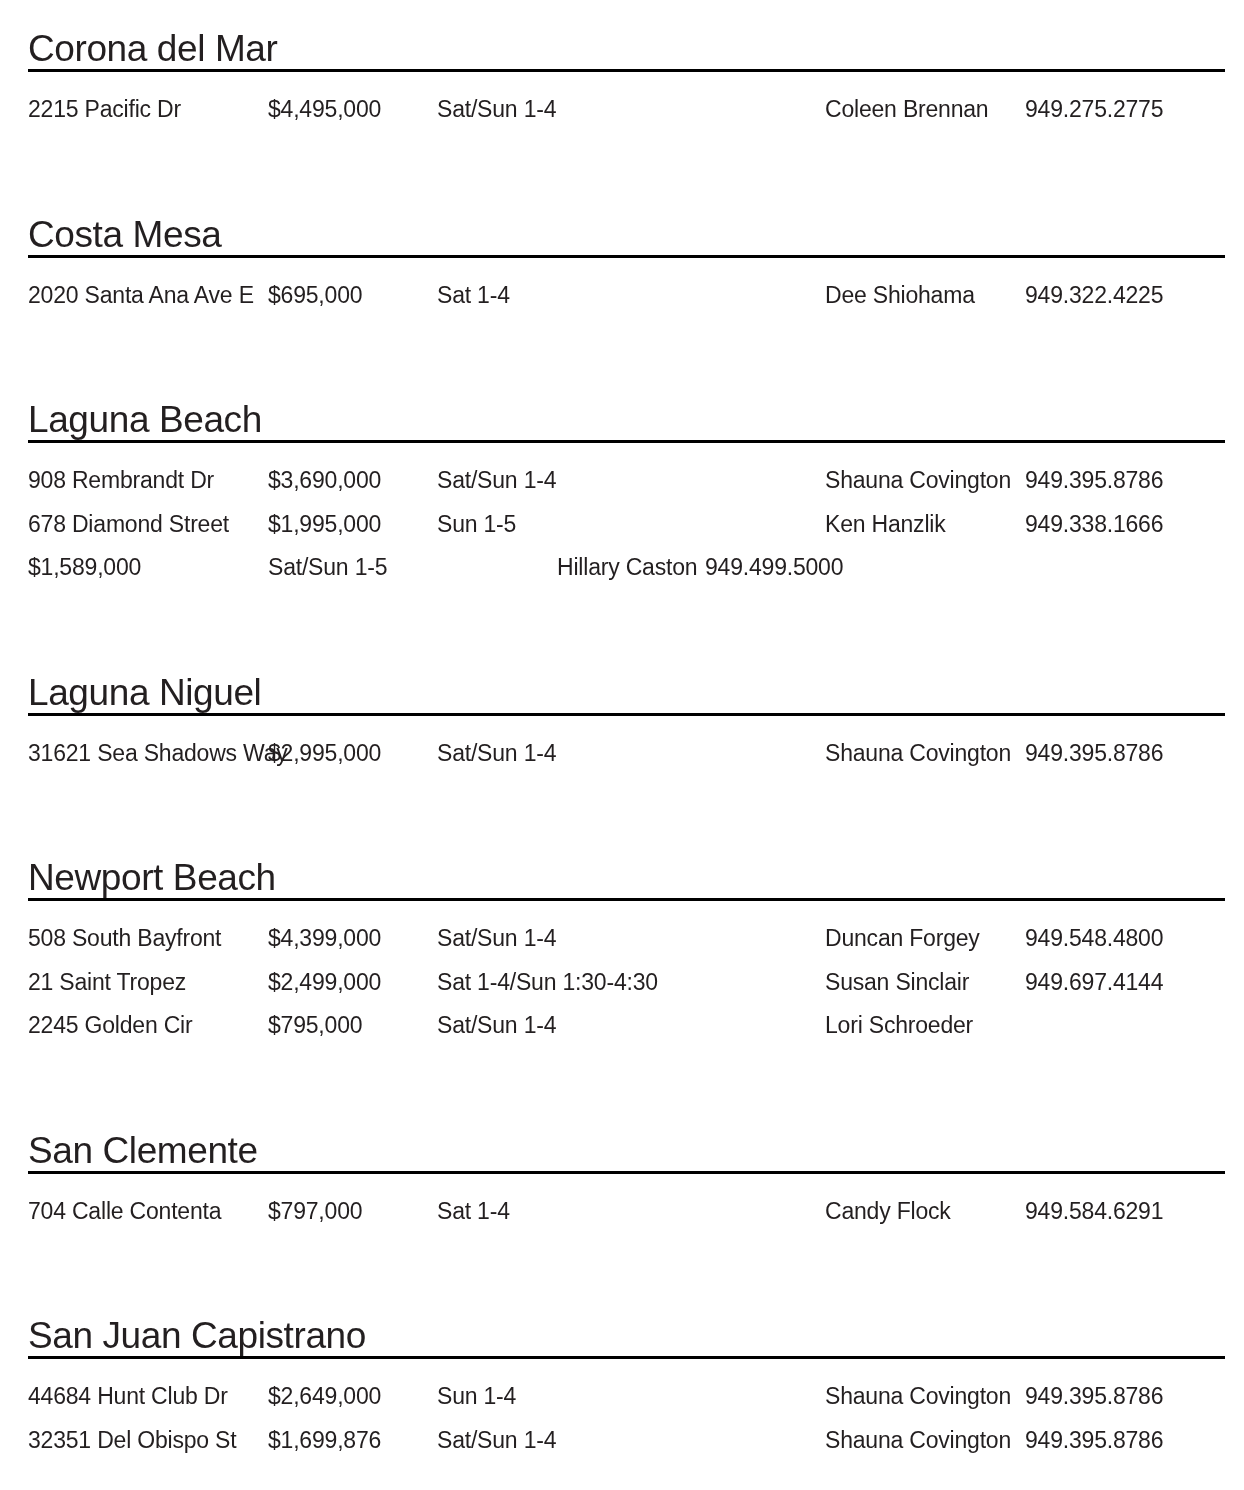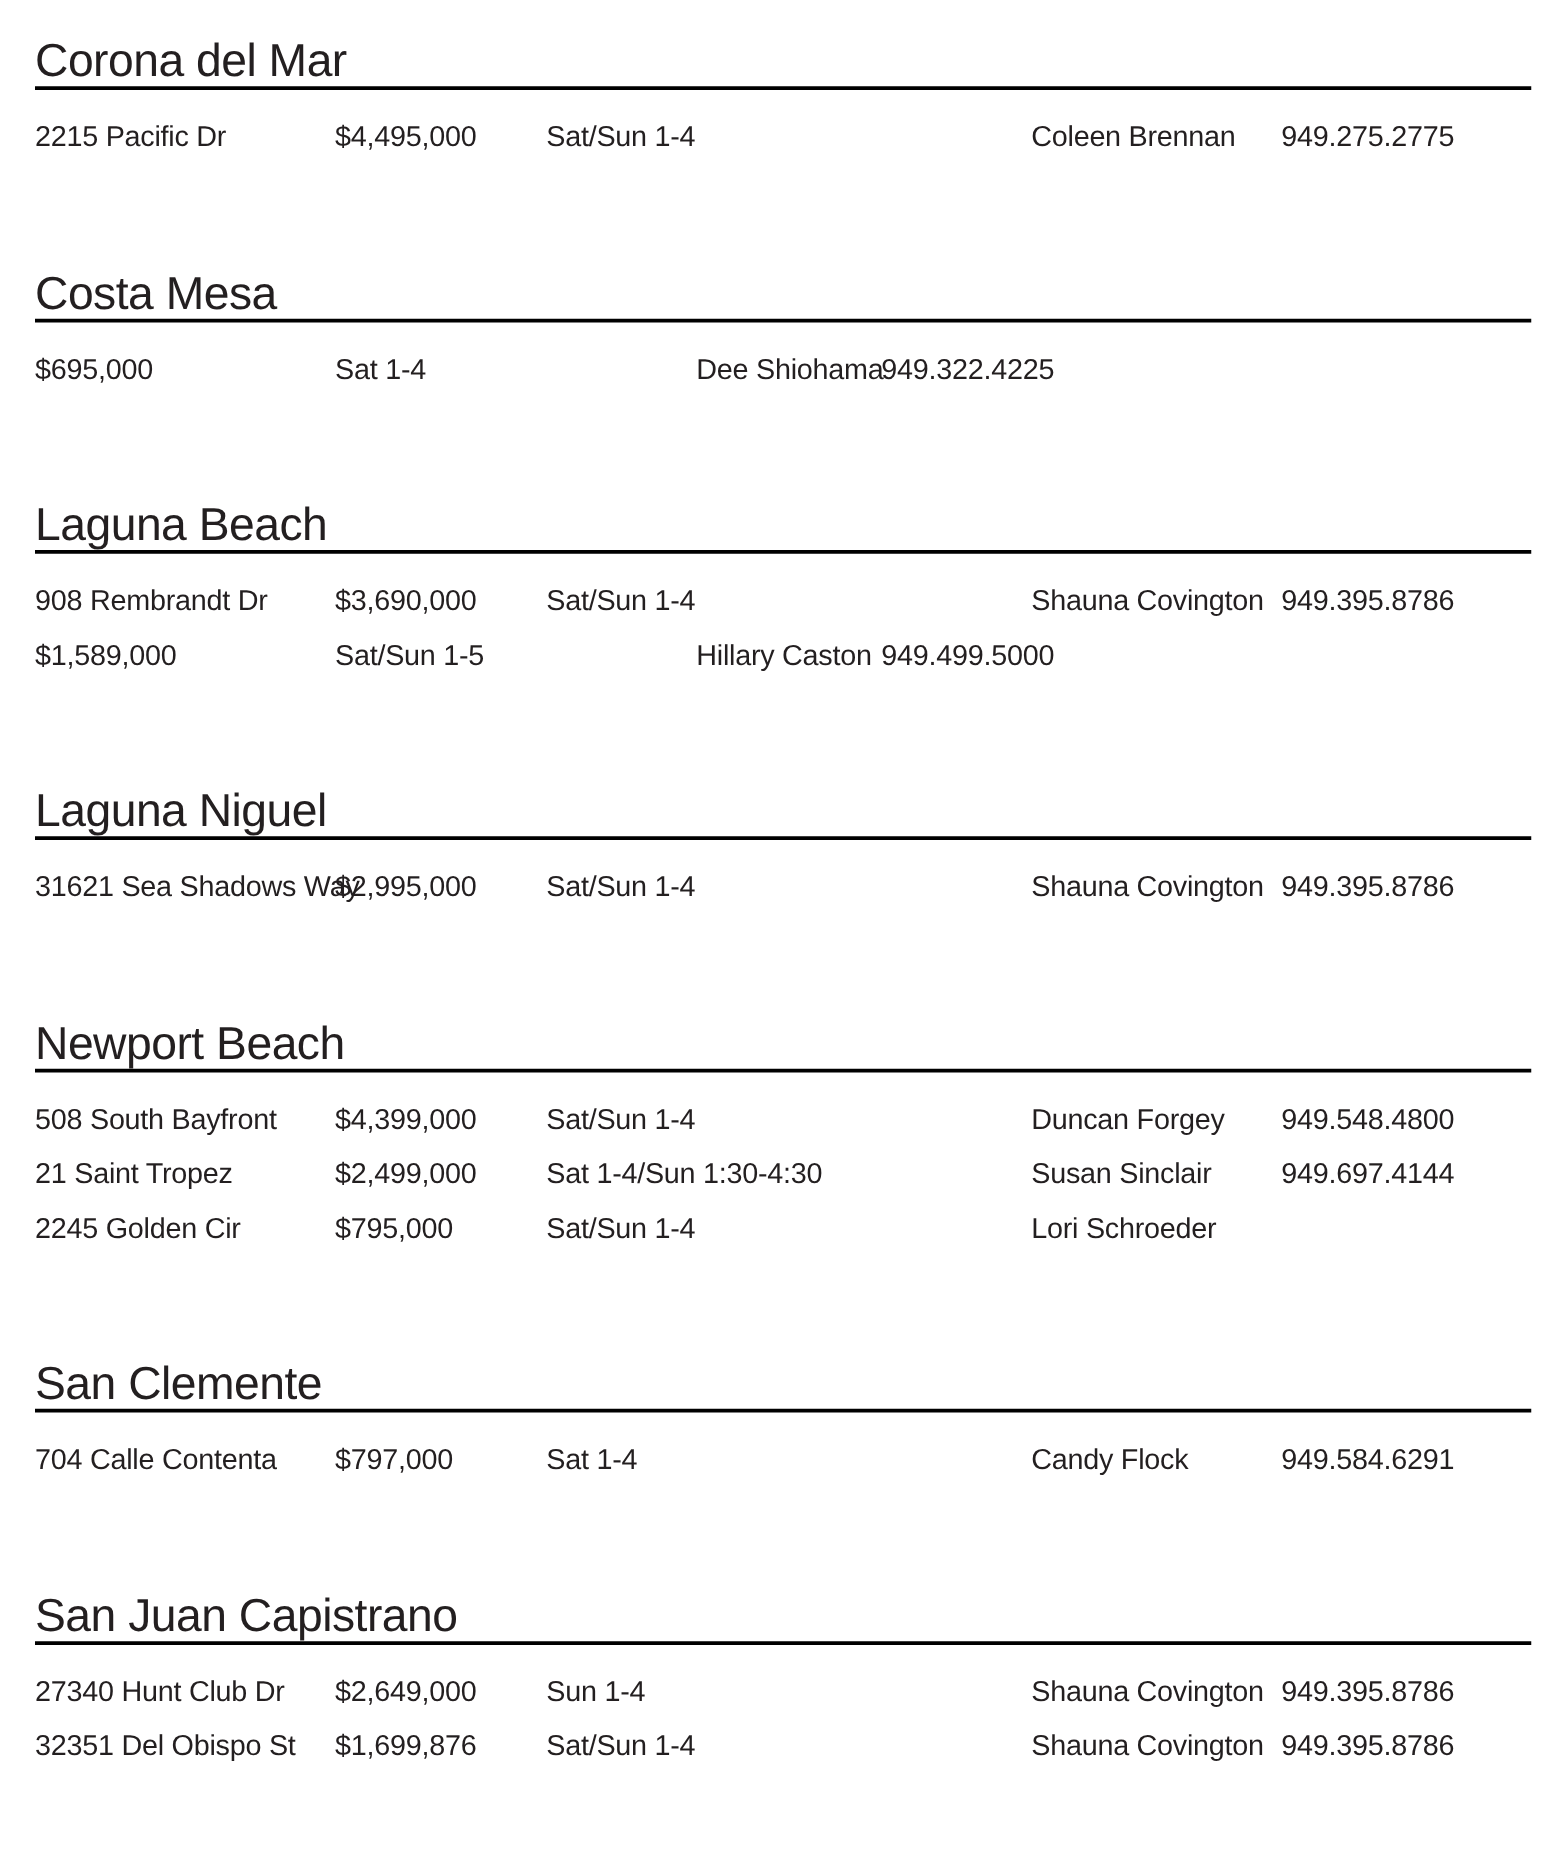--- a/index.html
+++ b/index.html
@@ -54,39 +54,47 @@
       <span class="cell agent">Coleen Brennan</span>
       <span class="cell phone">949.275.2775</span>
     </div>
   </div>
     </section>
 
     <section class="city-section">
       <h2 class="city-name">Costa Mesa</h2>
       <div class="rows">
     <div class="row">
+      <span class="cell address">2020 Santa Ana Ave E</span>
       <span class="cell price">$695,000</span>
       <span class="cell time">Sat 1-4</span>
       <span class="cell agent">Dee Shiohama</span>
       <span class="cell phone">949.322.4225</span>
     </div>
   </div>
     </section>
 
     <section class="city-section">
       <h2 class="city-name">Laguna Beach</h2>
       <div class="rows">
     <div class="row">
       <span class="cell address">908 Rembrandt Dr</span>
       <span class="cell price">$3,690,000</span>
       <span class="cell time">Sat/Sun 1-4</span>
       <span class="cell agent">Shauna Covington</span>
       <span class="cell phone">949.395.8786</span>
     </div>
 
+    <div class="row">
+      <span class="cell address">678 Diamond Street</span>
+      <span class="cell price">$1,995,000</span>
+      <span class="cell time">Sun 1-5</span>
+      <span class="cell agent">Ken Hanzlik</span>
+      <span class="cell phone">949.338.1666</span>
+    </div>
 
     <div class="row">
       <span class="cell price">$1,589,000</span>
       <span class="cell time">Sat/Sun 1-5</span>
       <span class="cell agent">Hillary Caston</span>
       <span class="cell phone">949.499.5000</span>
     </div>
   </div>
     </section>
 
@@ -141,21 +149,21 @@
       <span class="cell agent">Candy Flock</span>
       <span class="cell phone">949.584.6291</span>
     </div>
   </div>
     </section>
 
     <section class="city-section">
       <h2 class="city-name">San Juan Capistrano</h2>
       <div class="rows">
     <div class="row">
-      <span class="cell address">27340 Hunt Club Dr</span>
+      <span class="cell address">44684 Hunt Club Dr</span>
       <span class="cell price">$2,649,000</span>
       <span class="cell time">Sun 1-4</span>
       <span class="cell agent">Shauna Covington</span>
       <span class="cell phone">949.395.8786</span>
     </div>
 
     <div class="row">
       <span class="cell address">32351 Del Obispo St</span>
       <span class="cell price">$1,699,876</span>
       <span class="cell time">Sat/Sun 1-4</span>

